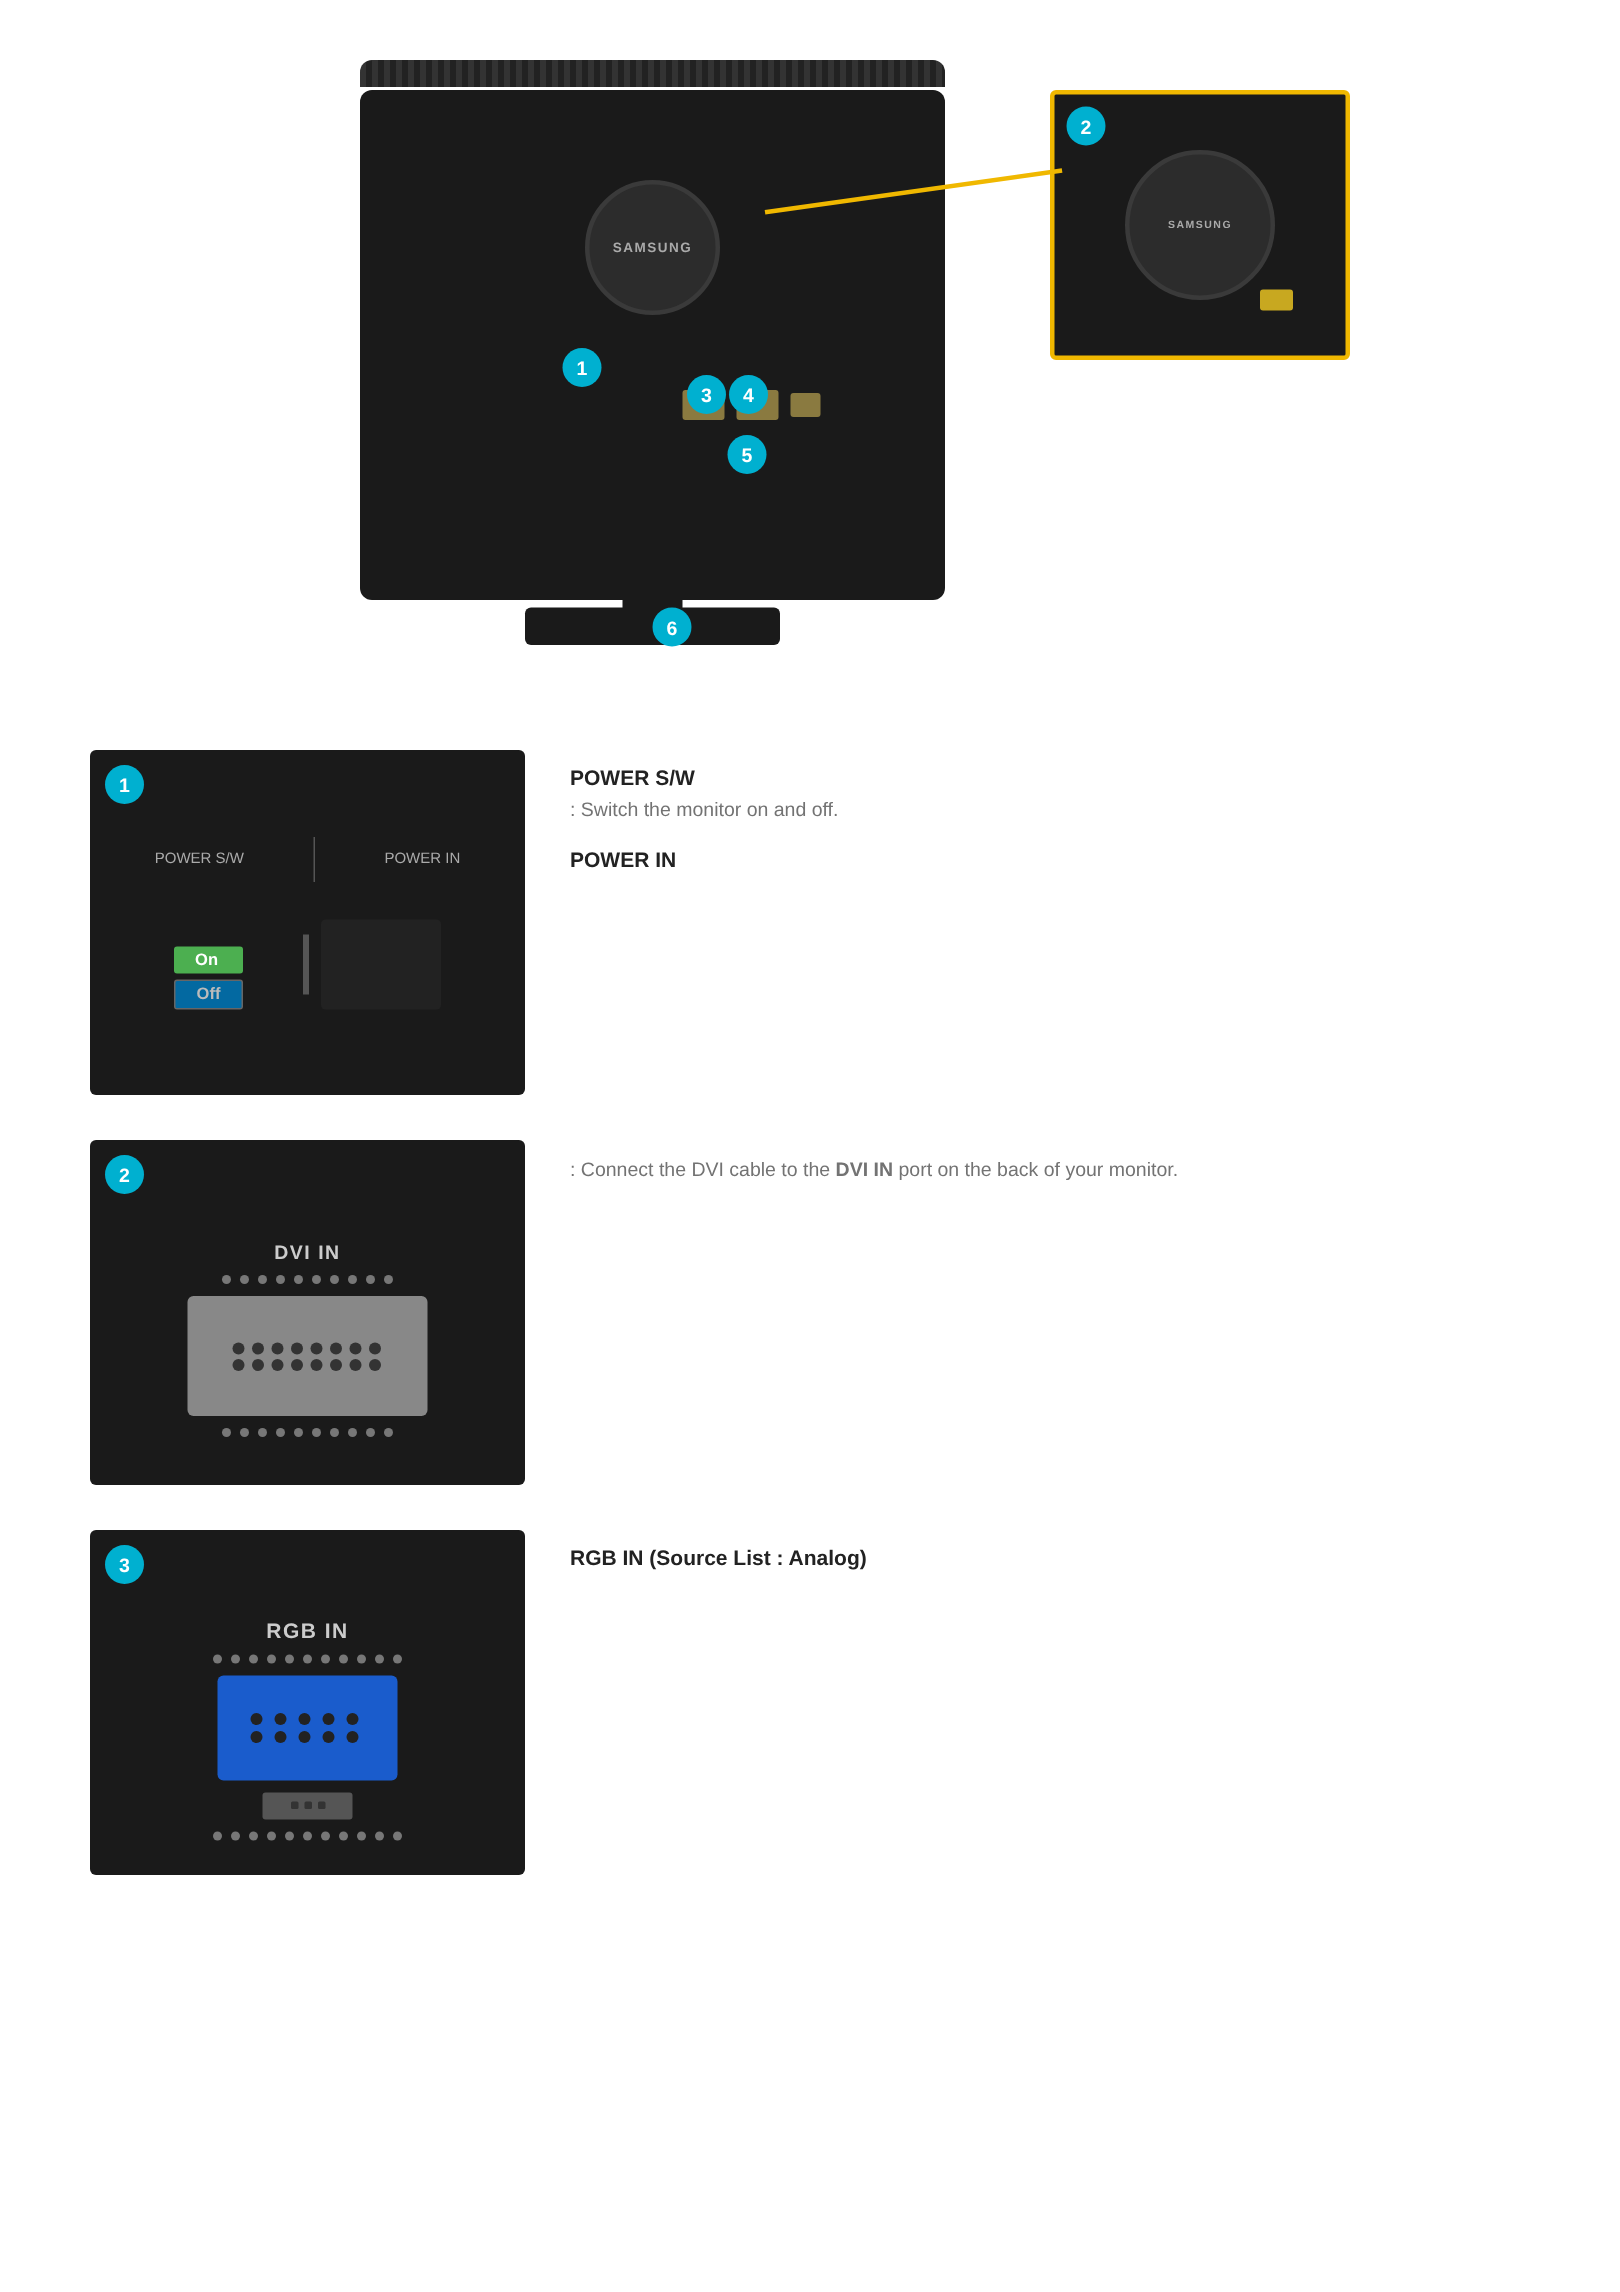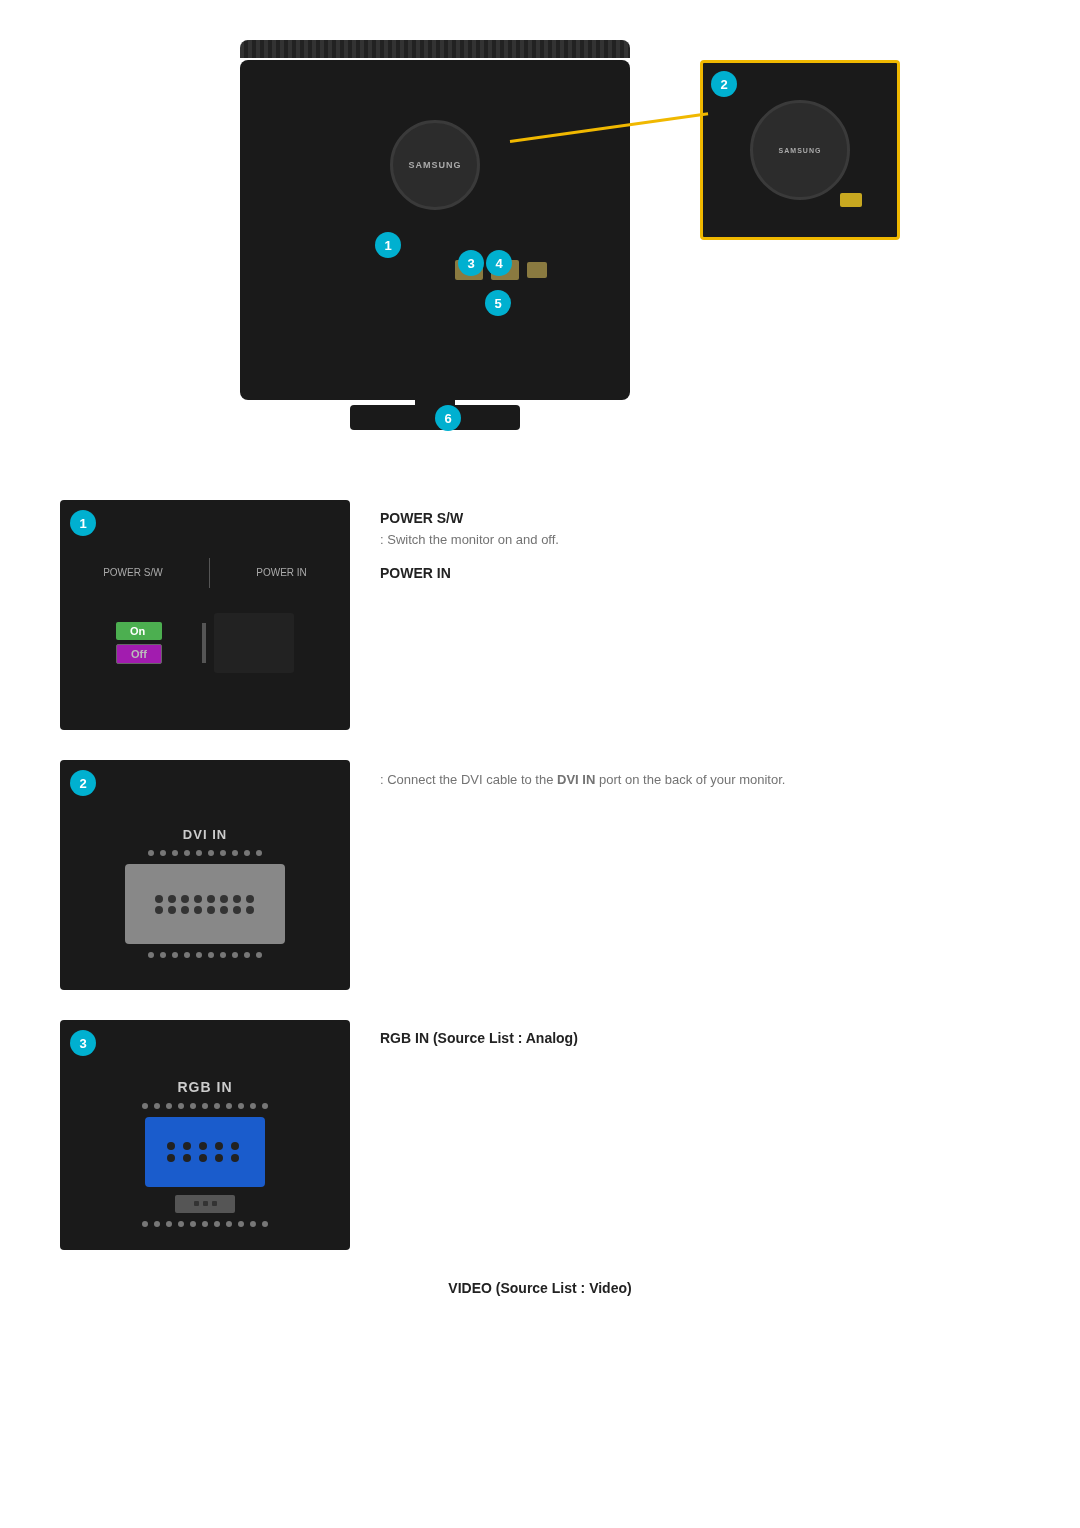--- a/index.html
+++ b/index.html
@@ -215,21 +215,21 @@
       padding: 3px 14px;
       font-size: 11px;
       font-weight: bold;
       border-radius: 2px;
     }
     .switch-on {
       background: #4caf50;
       color: white;
     }
     .switch-off {
-      background: #a21caf;
+      background: #0369a1;
       color: #bbb;
       border: 1px solid #666;
     }
 
     
     .dvi-image-content {
       width: 100%;
       height: 100%;
       display: flex;
       flex-direction: column;
@@ -428,21 +428,21 @@
 
   <div class="detail-section">
     <div class="detail-image">
       <div class="badge">1</div>
       <div class="power-sw-image">
         <div class="pw-row">
           <span class="pw-text">POWER S/W</span>
           <div class="pw-divider"></div>
           <span class="pw-text">POWER IN</span>
         </div>
-        <div style="display:flex;gap:40px;align-items:center;margin-top:13px;">
+        <div style="display:flex;gap:40px;align-items:flex-end;margin-top:13px;">
           <div class="power-switches">
             <div class="switch-btn switch-on">On</div>
             <div class="switch-btn switch-off">Off</div>
           </div>
           <div style="display:flex;align-items:center;gap:8px;">
             <div style="width:4px;height:40px;background:#555;"></div>
             <div class="pw-right-area"></div>
           </div>
         </div>
       </div>
@@ -571,15 +571,14 @@
         </div>
       </div>
     </div>
     <div class="detail-text">
       <div class="detail-title">
         <span>RGB IN (Source List : Analog)</span>
       </div>
     </div>
   </div>
 
-  <div class="video-label">VIDEO (Source List : Video)</div>
 
 </div>
 
 </body></html>

